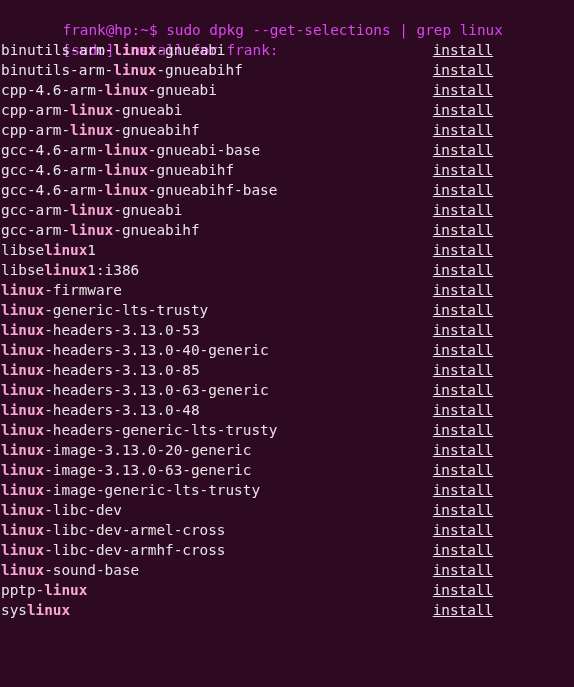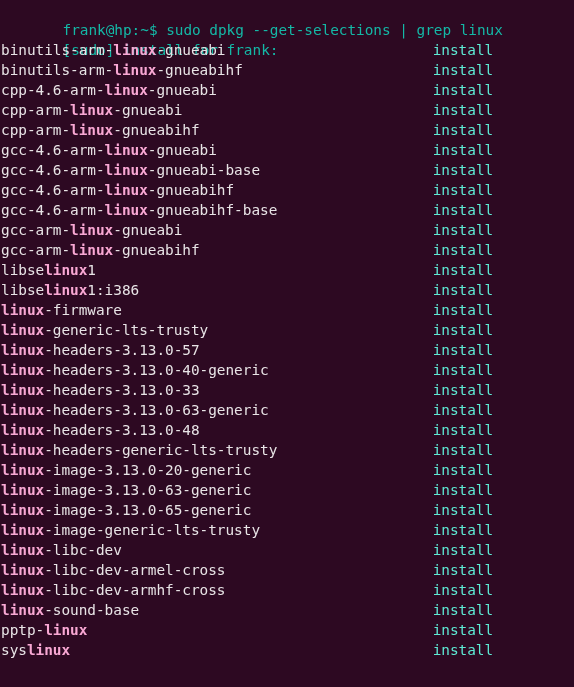--- a/index.html
+++ b/index.html
@@ -37,25 +37,26 @@
     padding-left: 1px;
   }
   .match {
     color: #f9a8d4;
     font-weight: bold;
   }
   .plain {
     color: #e8e4e6;
   }
   .prompt-line {
-    color: #14b8a6;
+    color: #d946ef;
     padding-left: 28px;
   }
   .status {
-    color: #5eead4;
+    color: #e5e5e5;
+    text-decoration: underline;
   }
 </style>
 </head>
 <body>
 
 <div id="terminal">
 
   <div class="tline prompt-line">
     <span>frank@hp:~$ sudo dpkg --get-selections | grep linux</span>
   </div>
@@ -63,39 +64,37 @@
   <div class="tline prompt-line">
     <span>[sudo] install for frank:</span>
   </div>
 
   <div id="rows">
       <div class="tline"><span><span class="plain">binutils-arm-</span><span class="match">linux</span><span class="plain">-gnueabi</span></span><span class="plain">                        </span><span class="status">install</span></div>
       <div class="tline"><span><span class="plain">binutils-arm-</span><span class="match">linux</span><span class="plain">-gnueabihf</span></span><span class="plain">                      </span><span class="status">install</span></div>
       <div class="tline"><span><span class="plain">cpp-4.6-arm-</span><span class="match">linux</span><span class="plain">-gnueabi</span></span><span class="plain">                         </span><span class="status">install</span></div>
       <div class="tline"><span><span class="plain">cpp-arm-</span><span class="match">linux</span><span class="plain">-gnueabi</span></span><span class="plain">                             </span><span class="status">install</span></div>
       <div class="tline"><span><span class="plain">cpp-arm-</span><span class="match">linux</span><span class="plain">-gnueabihf</span></span><span class="plain">                           </span><span class="status">install</span></div>
-      <div class="tline"><span><span class="plain">gcc-4.6-arm-</span><span class="match">linux</span><span class="plain">-gnueabi</span></span><span class="plain">                         </span><span class="status">install</span></div>
       <div class="tline"><span><span class="plain">gcc-4.6-arm-</span><span class="match">linux</span><span class="plain">-gnueabi-base</span></span><span class="plain">                    </span><span class="status">install</span></div>
       <div class="tline"><span><span class="plain">gcc-4.6-arm-</span><span class="match">linux</span><span class="plain">-gnueabihf</span></span><span class="plain">                       </span><span class="status">install</span></div>
       <div class="tline"><span><span class="plain">gcc-4.6-arm-</span><span class="match">linux</span><span class="plain">-gnueabihf-base</span></span><span class="plain">                  </span><span class="status">install</span></div>
       <div class="tline"><span><span class="plain">gcc-arm-</span><span class="match">linux</span><span class="plain">-gnueabi</span></span><span class="plain">                             </span><span class="status">install</span></div>
       <div class="tline"><span><span class="plain">gcc-arm-</span><span class="match">linux</span><span class="plain">-gnueabihf</span></span><span class="plain">                           </span><span class="status">install</span></div>
       <div class="tline"><span><span class="plain">libse</span><span class="match">linux</span><span class="plain">1</span></span><span class="plain">                                       </span><span class="status">install</span></div>
       <div class="tline"><span><span class="plain">libse</span><span class="match">linux</span><span class="plain">1:i386</span></span><span class="plain">                                  </span><span class="status">install</span></div>
       <div class="tline"><span><span class="match">linux</span><span class="plain">-firmware</span></span><span class="plain">                                    </span><span class="status">install</span></div>
       <div class="tline"><span><span class="match">linux</span><span class="plain">-generic-lts-trusty</span></span><span class="plain">                          </span><span class="status">install</span></div>
-      <div class="tline"><span><span class="match">linux</span><span class="plain">-headers-3.13.0-57</span></span><span class="plain">                           </span><span class="status">install</span></div>
+      <div class="tline"><span><span class="match">linux</span><span class="plain">-headers-3.13.0-53</span></span><span class="plain">                           </span><span class="status">install</span></div>
       <div class="tline"><span><span class="match">linux</span><span class="plain">-headers-3.13.0-40-generic</span></span><span class="plain">                   </span><span class="status">install</span></div>
-      <div class="tline"><span><span class="match">linux</span><span class="plain">-headers-3.13.0-33</span></span><span class="plain">                           </span><span class="status">install</span></div>
+      <div class="tline"><span><span class="match">linux</span><span class="plain">-headers-3.13.0-85</span></span><span class="plain">                           </span><span class="status">install</span></div>
       <div class="tline"><span><span class="match">linux</span><span class="plain">-headers-3.13.0-63-generic</span></span><span class="plain">                   </span><span class="status">install</span></div>
       <div class="tline"><span><span class="match">linux</span><span class="plain">-headers-3.13.0-48</span></span><span class="plain">                           </span><span class="status">install</span></div>
       <div class="tline"><span><span class="match">linux</span><span class="plain">-headers-generic-lts-trusty</span></span><span class="plain">                  </span><span class="status">install</span></div>
       <div class="tline"><span><span class="match">linux</span><span class="plain">-image-3.13.0-20-generic</span></span><span class="plain">                     </span><span class="status">install</span></div>
       <div class="tline"><span><span class="match">linux</span><span class="plain">-image-3.13.0-63-generic</span></span><span class="plain">                     </span><span class="status">install</span></div>
-      <div class="tline"><span><span class="match">linux</span><span class="plain">-image-3.13.0-65-generic</span></span><span class="plain">                     </span><span class="status">install</span></div>
       <div class="tline"><span><span class="match">linux</span><span class="plain">-image-generic-lts-trusty</span></span><span class="plain">                    </span><span class="status">install</span></div>
       <div class="tline"><span><span class="match">linux</span><span class="plain">-libc-dev</span></span><span class="plain">                                    </span><span class="status">install</span></div>
       <div class="tline"><span><span class="match">linux</span><span class="plain">-libc-dev-armel-cross</span></span><span class="plain">                        </span><span class="status">install</span></div>
       <div class="tline"><span><span class="match">linux</span><span class="plain">-libc-dev-armhf-cross</span></span><span class="plain">                        </span><span class="status">install</span></div>
       <div class="tline"><span><span class="match">linux</span><span class="plain">-sound-base</span></span><span class="plain">                                  </span><span class="status">install</span></div>
       <div class="tline"><span><span class="plain">pptp-</span><span class="match">linux</span></span><span class="plain">                                        </span><span class="status">install</span></div>
       <div class="tline"><span><span class="plain">sys</span><span class="match">linux</span></span><span class="plain">                                          </span><span class="status">install</span></div>
     </div>
 
 </div>

